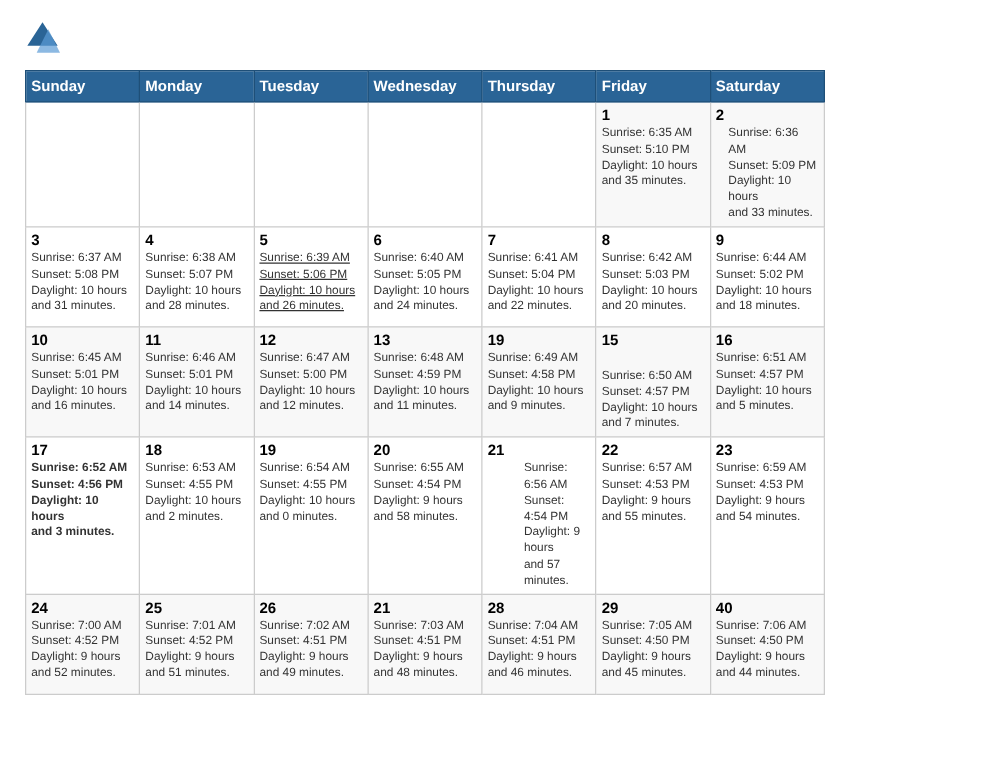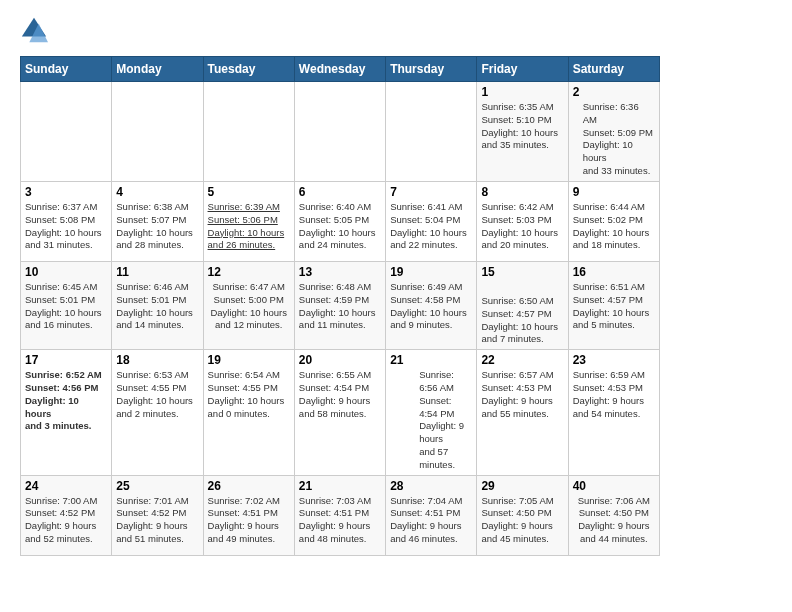--- a/index.html
+++ b/index.html
@@ -214,21 +214,21 @@
           </td>
           <td>
             <span class="day-num">11</span>
             <div class="day-info" style="white-space: pre-line;">Sunrise: 6:46 AM
 Sunset: 5:01 PM
 Daylight: 10 hours
 and 14 minutes.</div>
           </td>
           <td>
             <span class="day-num">12</span>
-            <div class="day-info" style="white-space: pre-line; text-align: center;">Sunrise: 6:47 AM
+            <div class="day-info" style="white-space: pre-line;">Sunrise: 6:47 AM
 Sunset: 5:00 PM
 Daylight: 10 hours
 and 12 minutes.</div>
           </td>
           <td>
             <span class="day-num">13</span>
             <div class="day-info" style="white-space: pre-line;">Sunrise: 6:48 AM
 Sunset: 4:59 PM
 Daylight: 10 hours
 and 11 minutes.</div>
@@ -344,21 +344,21 @@
           </td>
           <td>
             <span class="day-num">29</span>
             <div class="day-info" style="white-space: pre-line;">Sunrise: 7:05 AM
 Sunset: 4:50 PM
 Daylight: 9 hours
 and 45 minutes.</div>
           </td>
           <td>
             <span class="day-num">40</span>
-            <div class="day-info" style="white-space: pre-line; text-align: center;">Sunrise: 7:06 AM
+            <div class="day-info" style="white-space: pre-line;">Sunrise: 7:06 AM
 Sunset: 4:50 PM
 Daylight: 9 hours
 and 44 minutes.</div>
           </td>
         </tr>
       </tbody>
   </table>
 </div>
 
 </body></html>

